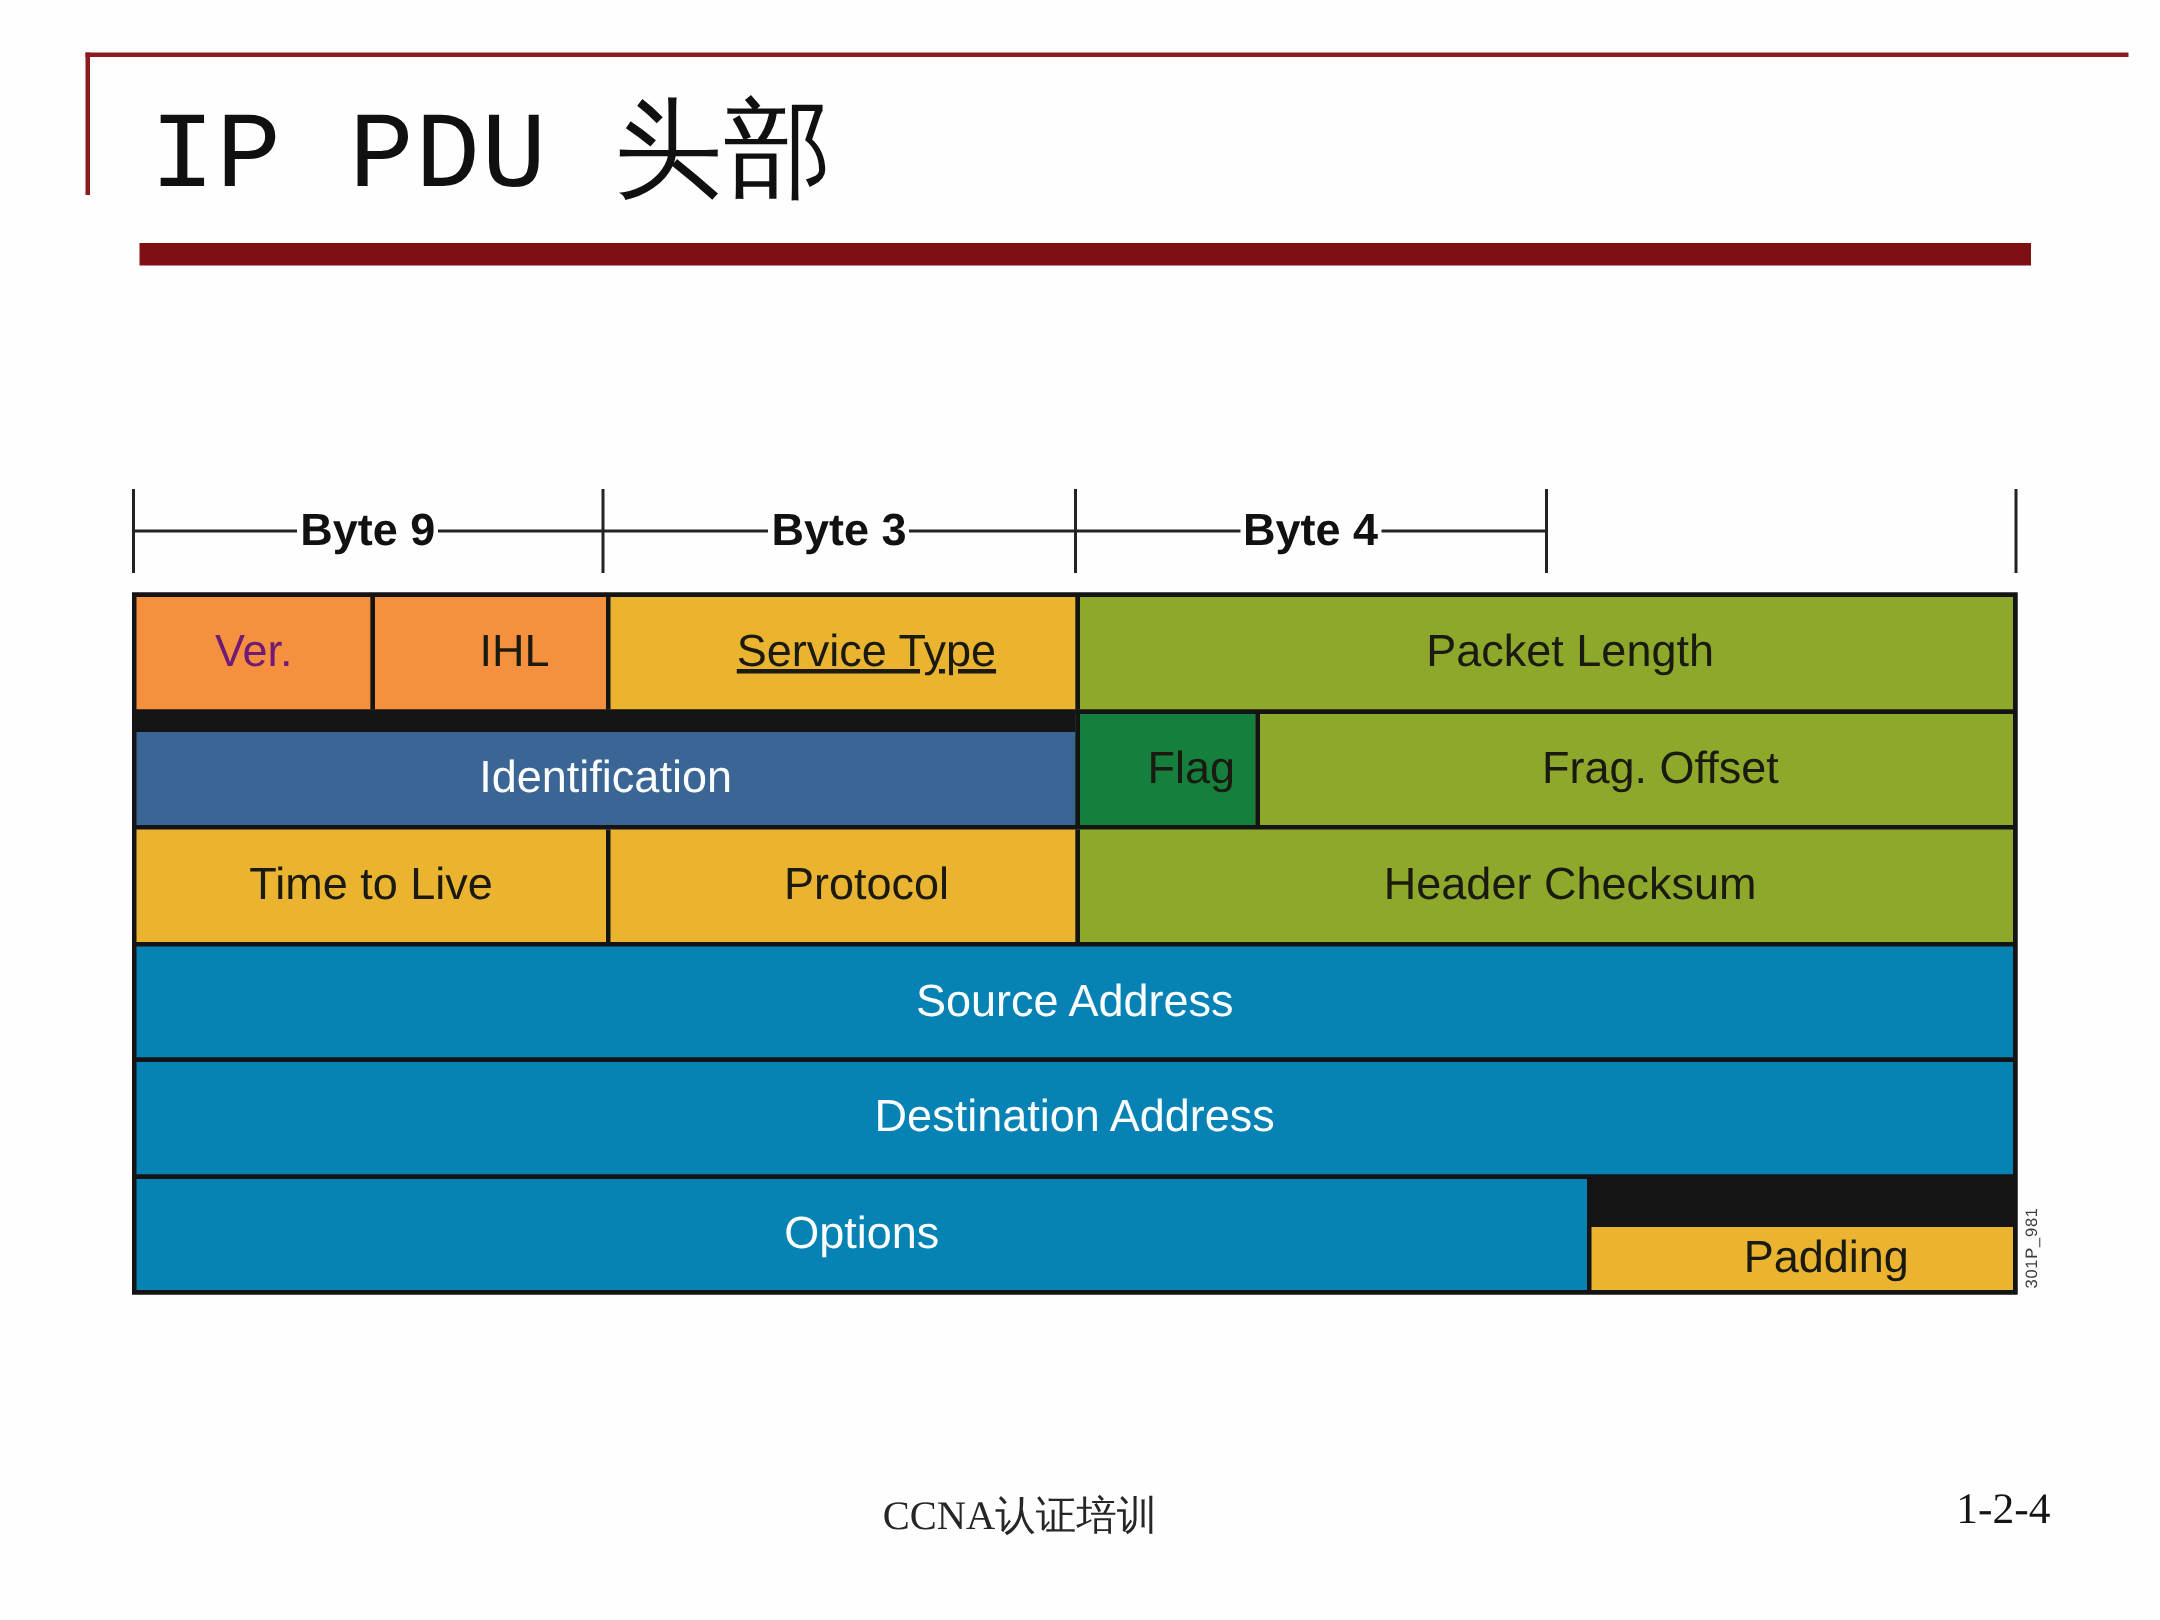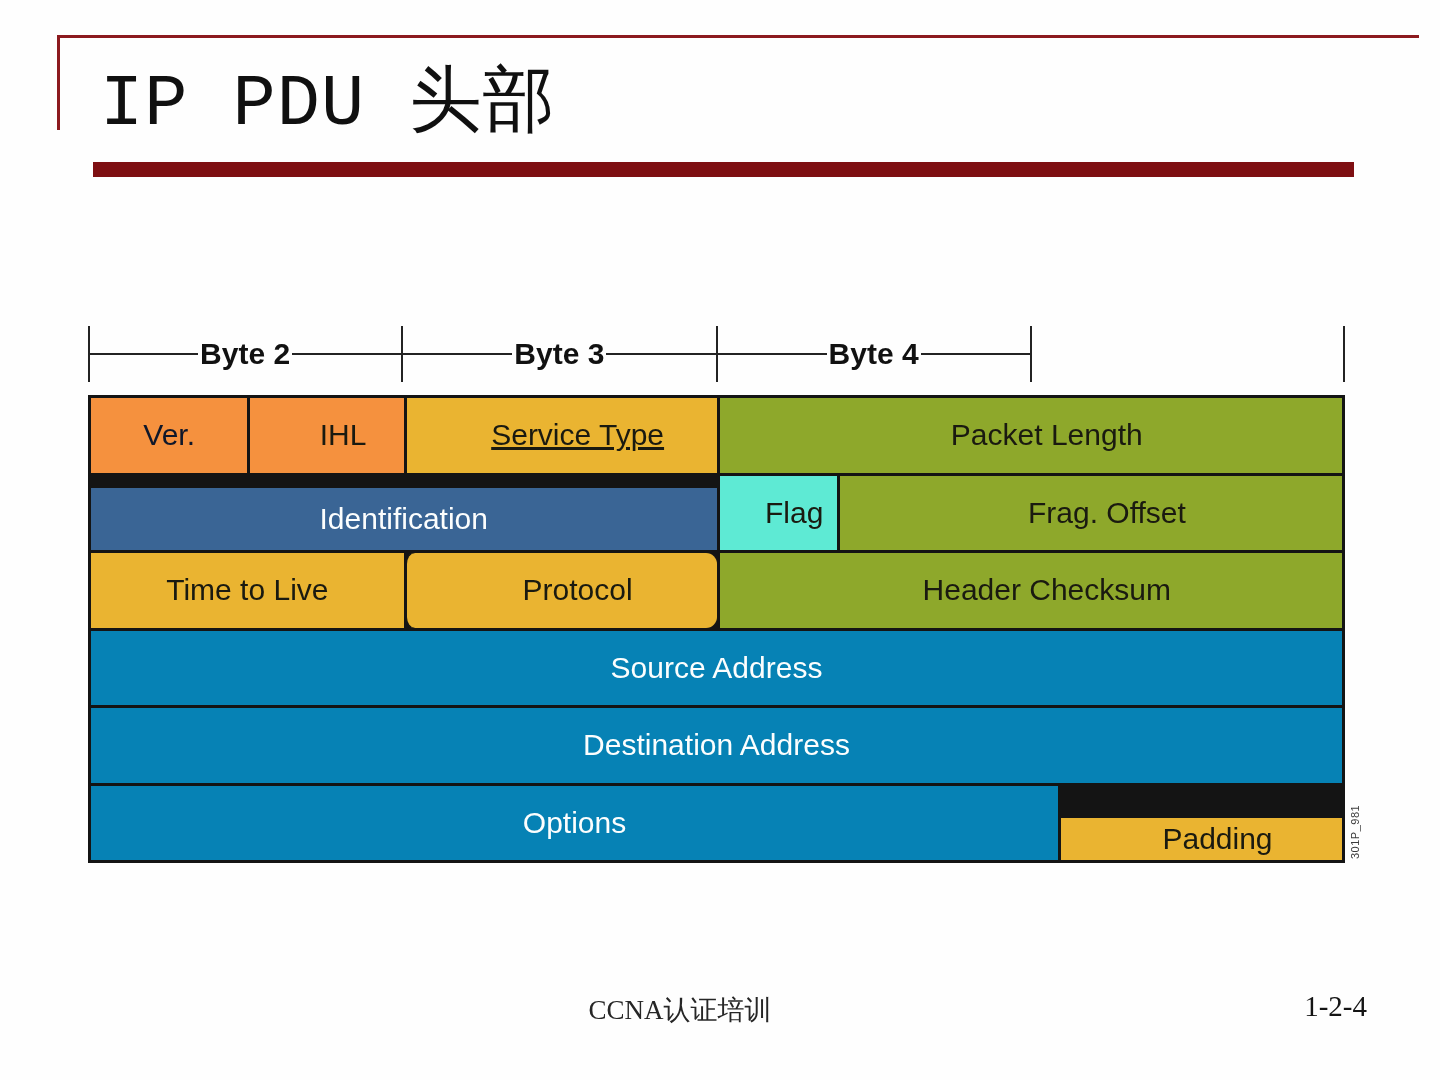--- a/index.html
+++ b/index.html
@@ -66,21 +66,21 @@
 
   <div class="top-rule"></div>
   <div class="top-rule-vert"></div>
   <h1 class="title">IP PDU 头部</h1>
   <div class="accent-bar"></div>
 
   <div class="ruler">
     <div class="ruler-segs">
       <div class="rseg">
         <div class="rline"></div>
-        <div class="rlabel">Byte 2</div>
+        <div class="rlabel">Byte 9</div>
         <div class="rline"></div>
       </div>
       <div class="rseg">
         <div class="rline"></div>
         <div class="rlabel">Byte 3</div>
         <div class="rline"></div>
       </div>
       <div class="rseg">
         <div class="rline"></div>
         <div class="rlabel">Byte 4</div>
@@ -89,33 +89,33 @@
     </div>
     <div class="tick" style="left:0;"></div>
     <div class="tick" style="left:calc(25% - 1px);"></div>
     <div class="tick" style="left:calc(50% - 1px);"></div>
     <div class="tick" style="left:calc(75% - 1px);"></div>
     <div class="tick" style="left:calc(100% - 2px);"></div>
   </div>
 
   <div class="htable" id="htable">
       <div class="trow">
-        <div class="cell" style="width: 12.5%; background: rgb(245, 145, 62); color: #0f172a; text-align: right;">Ver.</div>
+        <div class="cell" style="width: 12.5%; background: rgb(245, 145, 62); color: #701a75; text-align: right;">Ver.</div>
         <div class="cell" style="width: 12.5%; background: rgb(245, 145, 62); color: rgb(26, 26, 16);">IHL</div>
         <div class="cell" style="width: 25%; background: rgb(234, 180, 49); color: rgb(26, 26, 16); text-decoration: underline;">Service Type</div>
         <div class="cell" style="width: 50%; background: rgb(142, 168, 43); color: rgb(26, 26, 16);">Packet Length</div>
       </div>
       <div class="trow">
         <div class="cell" style="width: 50%; background: rgb(58, 101, 149); color: rgb(252, 254, 254); margin-top: 12px;">Identification</div>
-        <div class="cell" style="width: 9.62%; background: #5eead4; color: rgb(26, 26, 16);">Flag</div>
+        <div class="cell" style="width: 9.62%; background: #15803d; color: rgb(26, 26, 16);">Flag</div>
         <div class="cell" style="width: 40.38%; background: rgb(142, 168, 43); color: rgb(26, 26, 16);">Frag. Offset</div>
       </div>
       <div class="trow">
         <div class="cell" style="width: 25%; background: rgb(234, 180, 49); color: rgb(26, 26, 16);">Time to Live</div>
-        <div class="cell" style="width: 25%; background: rgb(234, 180, 49); color: rgb(26, 26, 16); border-radius: 11px;">Protocol</div>
+        <div class="cell" style="width: 25%; background: rgb(234, 180, 49); color: rgb(26, 26, 16);">Protocol</div>
         <div class="cell" style="width: 50%; background: rgb(142, 168, 43); color: rgb(26, 26, 16);">Header Checksum</div>
       </div>
       <div class="trow">
         <div class="cell" style="width: 100%; background: rgb(6, 130, 181); color: rgb(252, 254, 254);">Source Address</div>
       </div>
       <div class="trow">
         <div class="cell" style="width: 100%; background: rgb(6, 130, 181); color: rgb(252, 254, 254);">Destination Address</div>
       </div>
       <div class="trow">
         <div class="cell" style="width: 77.3%; background: rgb(6, 130, 181); color: rgb(252, 254, 254);">Options</div>

